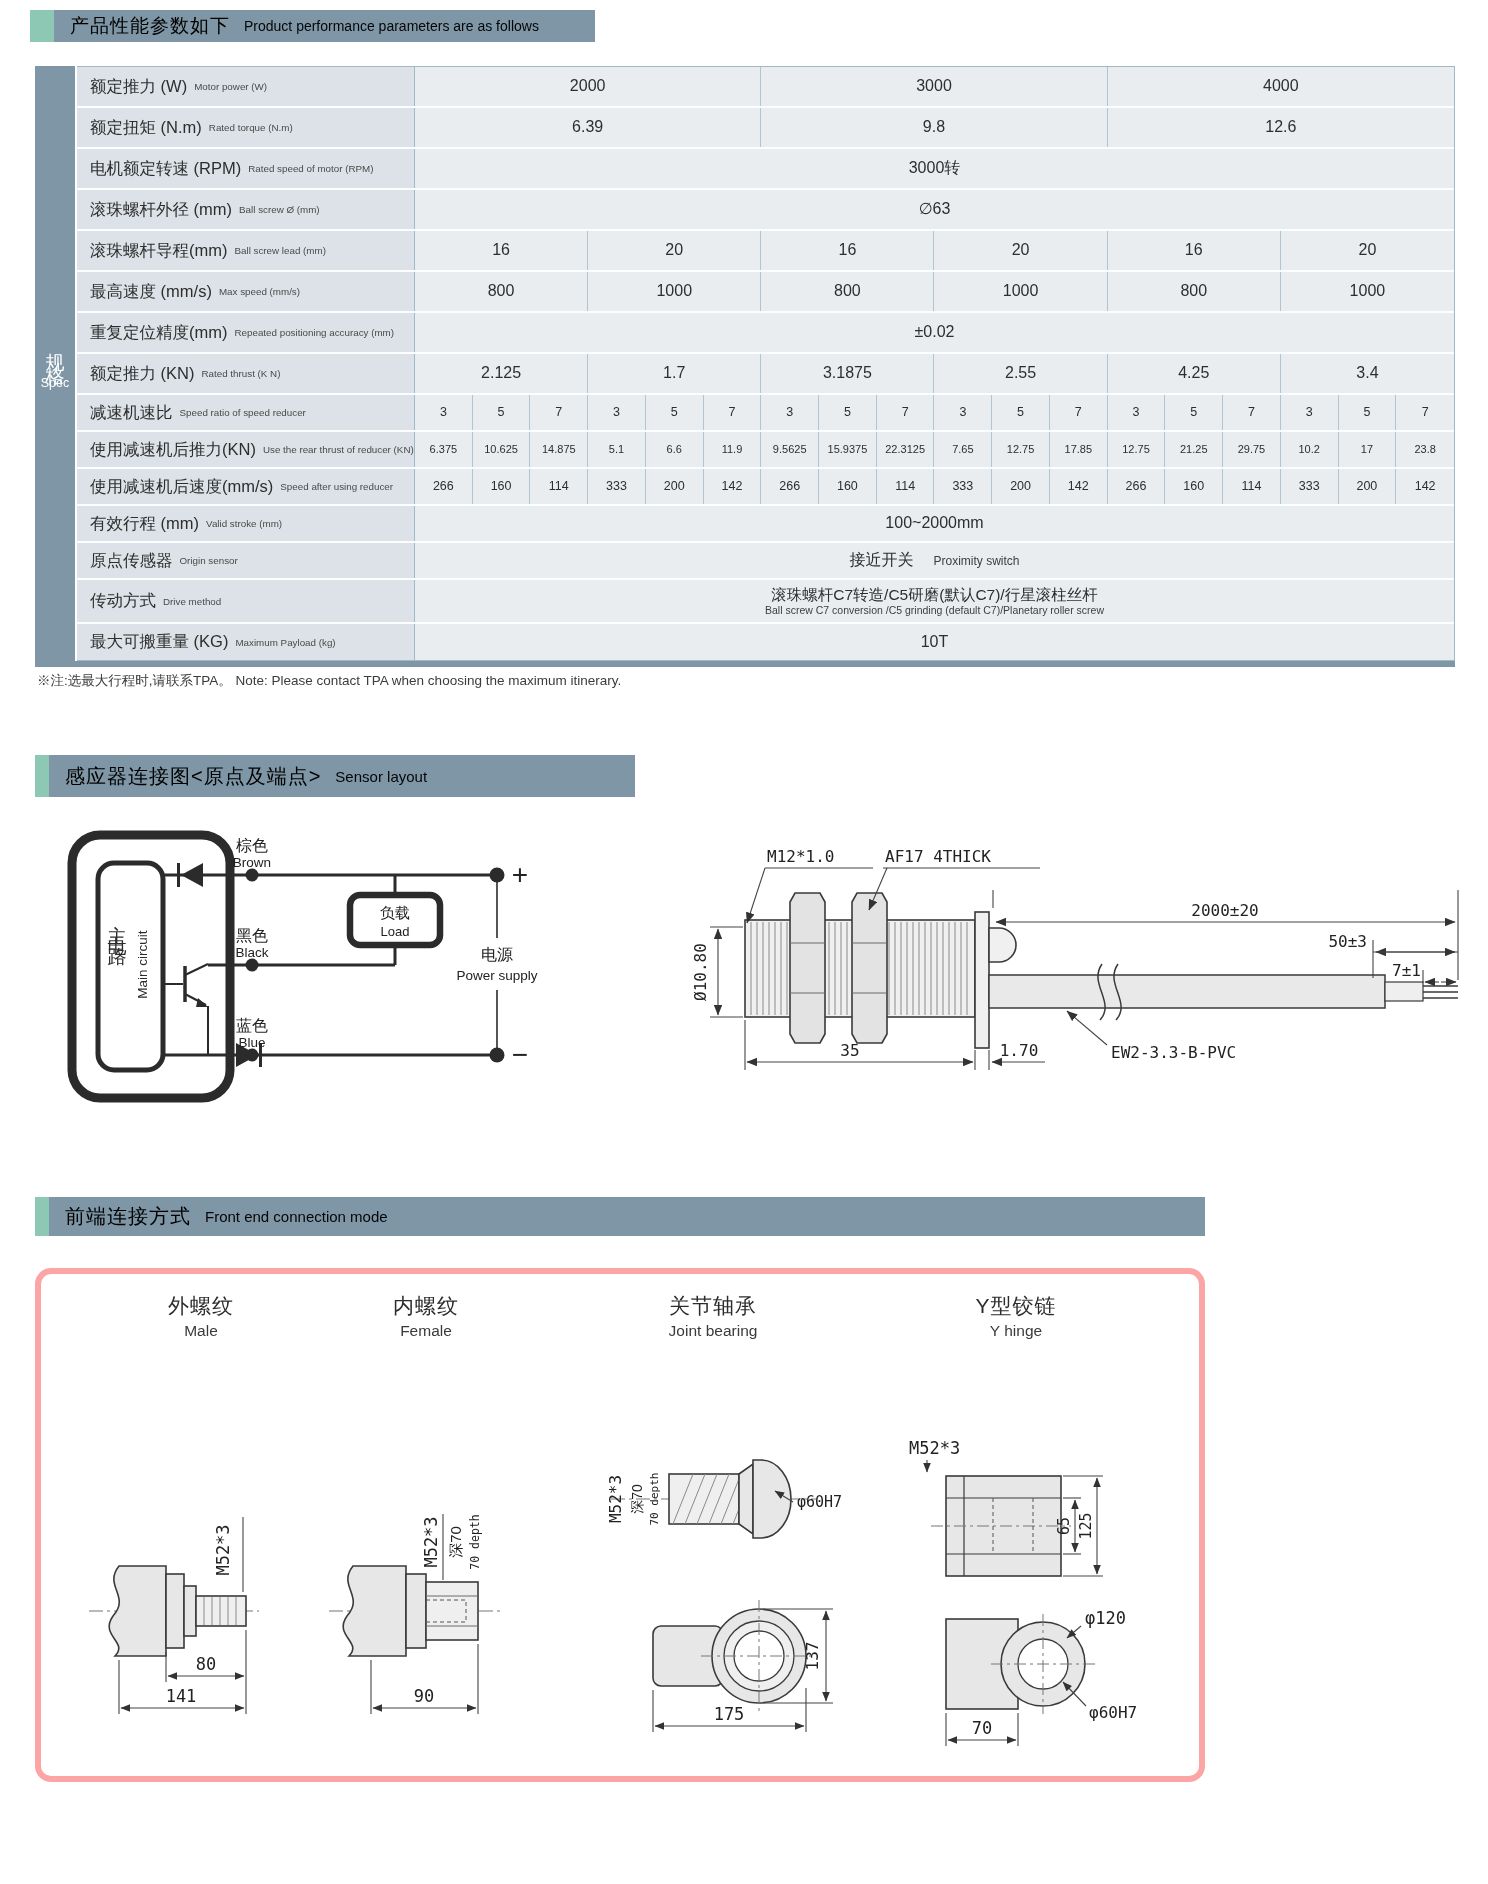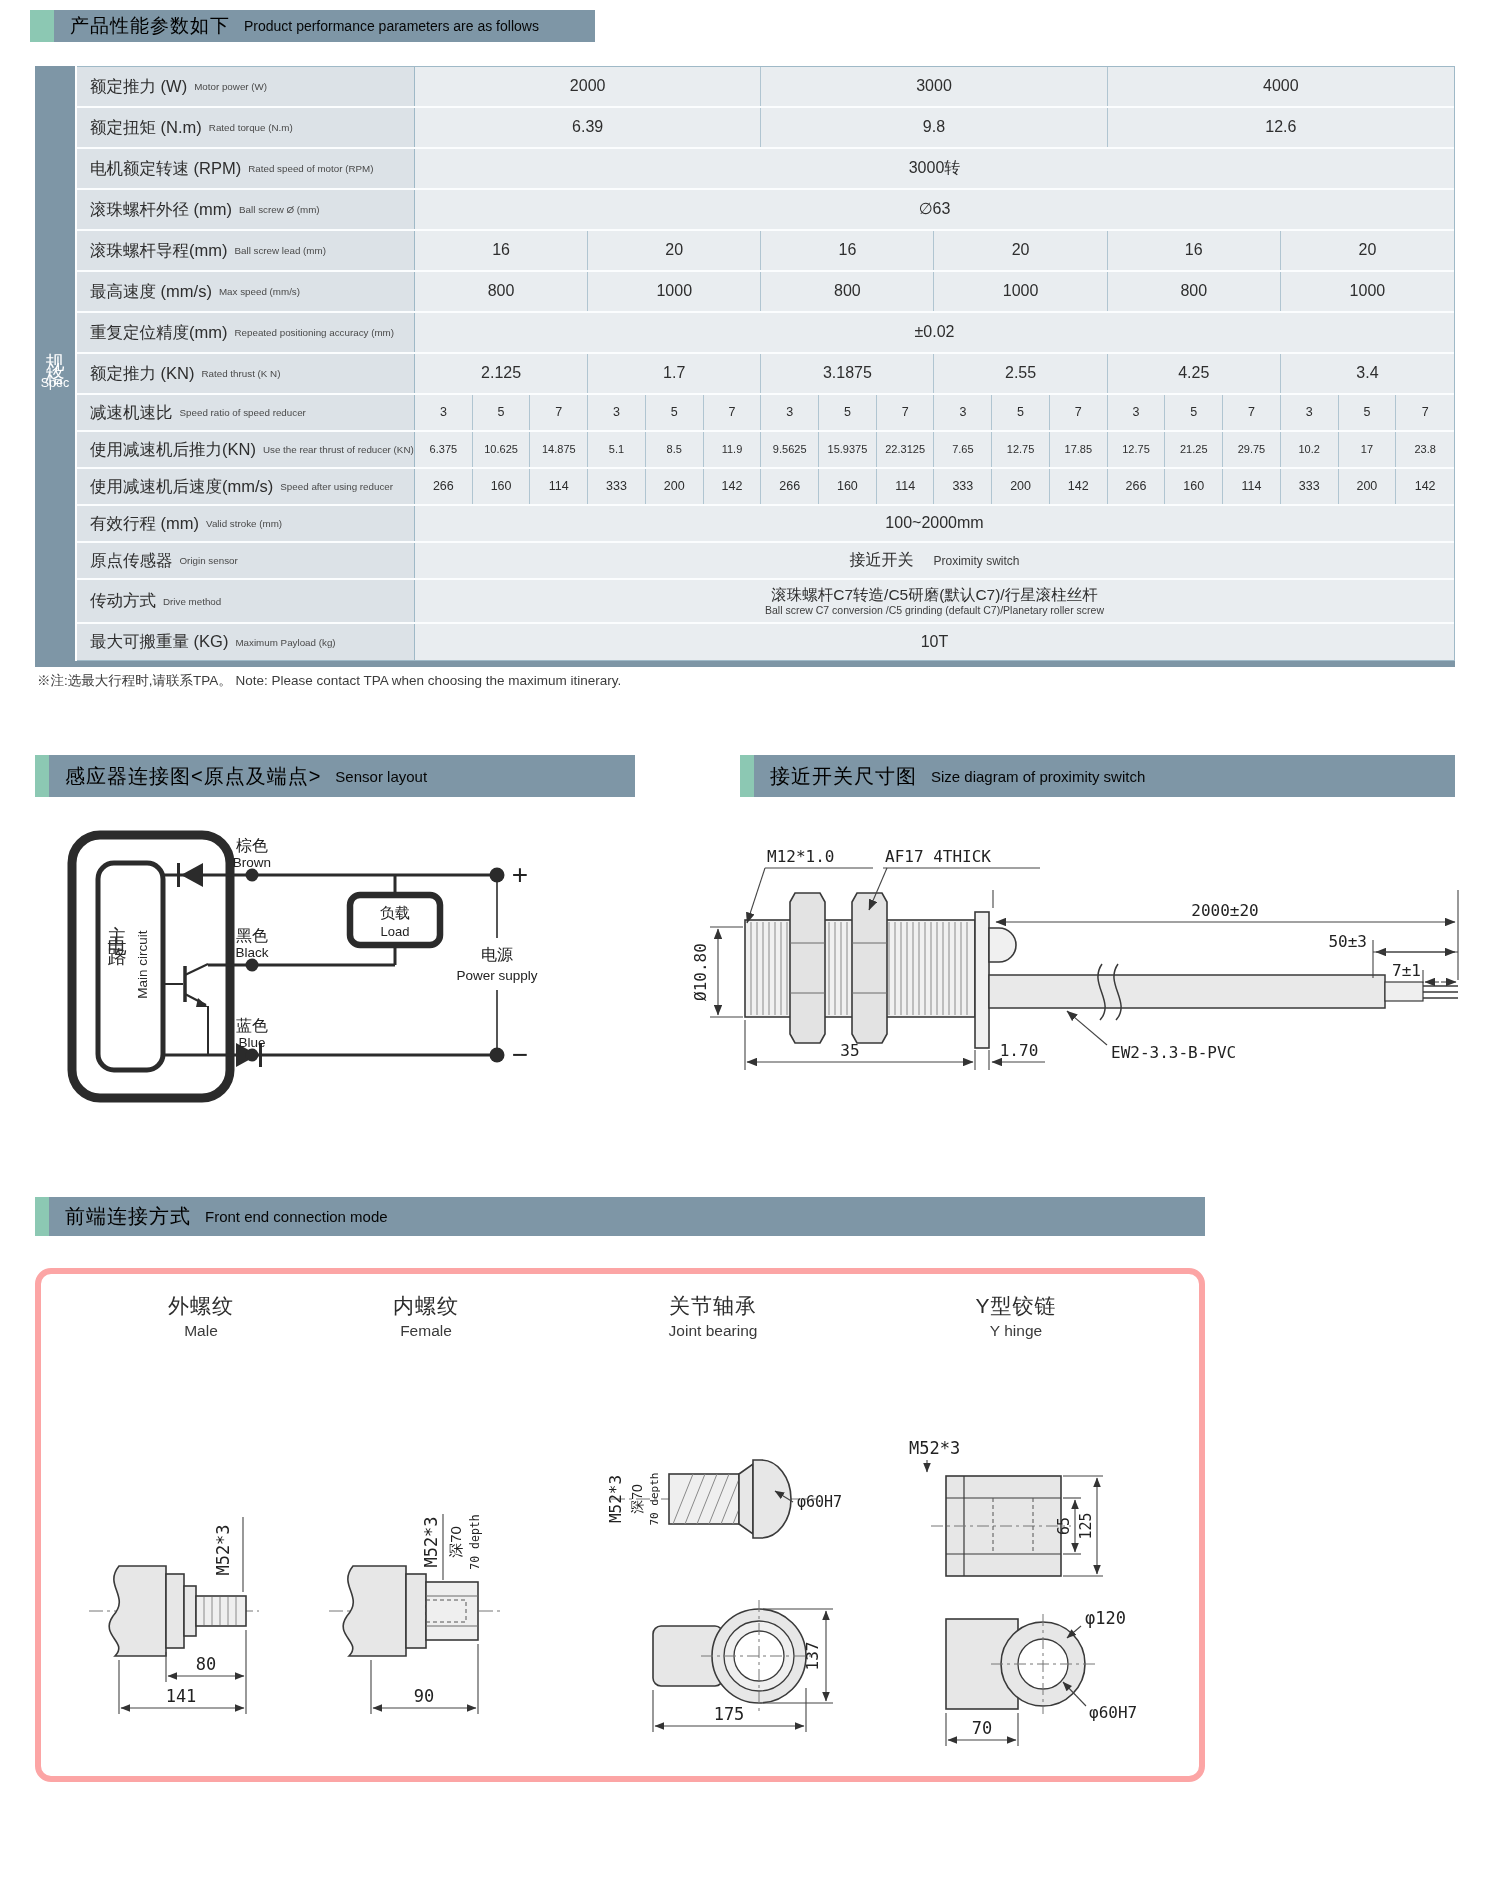--- a/index.html
+++ b/index.html
@@ -210,21 +210,21 @@
       <div class="srow h37">
         <div class="lcell">
             <span class="lzh">使用减速机后推力(KN)</span>
             <span class="len">Use the rear thrust of reducer (KN)</span>
           </div>
         <div class="vals fs11">
             <div class="vcell v1">6.375</div>
             <div class="vcell v1">10.625</div>
             <div class="vcell v1">14.875</div>
             <div class="vcell v1">5.1</div>
-            <div class="vcell v1">8.5</div>
+            <div class="vcell v1">6.6</div>
             <div class="vcell v1">11.9</div>
             <div class="vcell v1">9.5625</div>
             <div class="vcell v1">15.9375</div>
             <div class="vcell v1">22.3125</div>
             <div class="vcell v1">7.65</div>
             <div class="vcell v1">12.75</div>
             <div class="vcell v1">17.85</div>
             <div class="vcell v1">12.75</div>
             <div class="vcell v1">21.25</div>
             <div class="vcell v1">29.75</div>
@@ -312,27 +312,20 @@
     </div>
   </div>
 
   <div class="note">※注:选最大行程时,请联系TPA。 Note: Please contact TPA when choosing the maximum itinerary.</div>
 
   <div class="bar hdr-sensor">
     <div class="teal"></div>
     <div class="bluebar">
       <span class="zh">感应器连接图&lt;原点及端点&gt;</span>
       <span class="en">Sensor layout</span>
-    </div>
-  </div>
-  <div class="bar hdr-prox">
-    <div class="teal"></div>
-    <div class="bluebar">
-      <span class="zh">接近开关尺寸图</span>
-      <span class="en">Size diagram of proximity switch</span>
     </div>
   </div>
 
   <div class="sensor-wrap">
     <svg width="520" height="290" viewBox="0 0 520 290">
       <g stroke="#2b2b2b" fill="none">
         <rect x="32" y="17" width="158" height="263" rx="28" stroke-width="9"></rect>
         <rect x="58" y="45" width="65" height="207" rx="16" stroke-width="5"></rect>
       </g>
       <g stroke="#2b2b2b" stroke-width="3">

